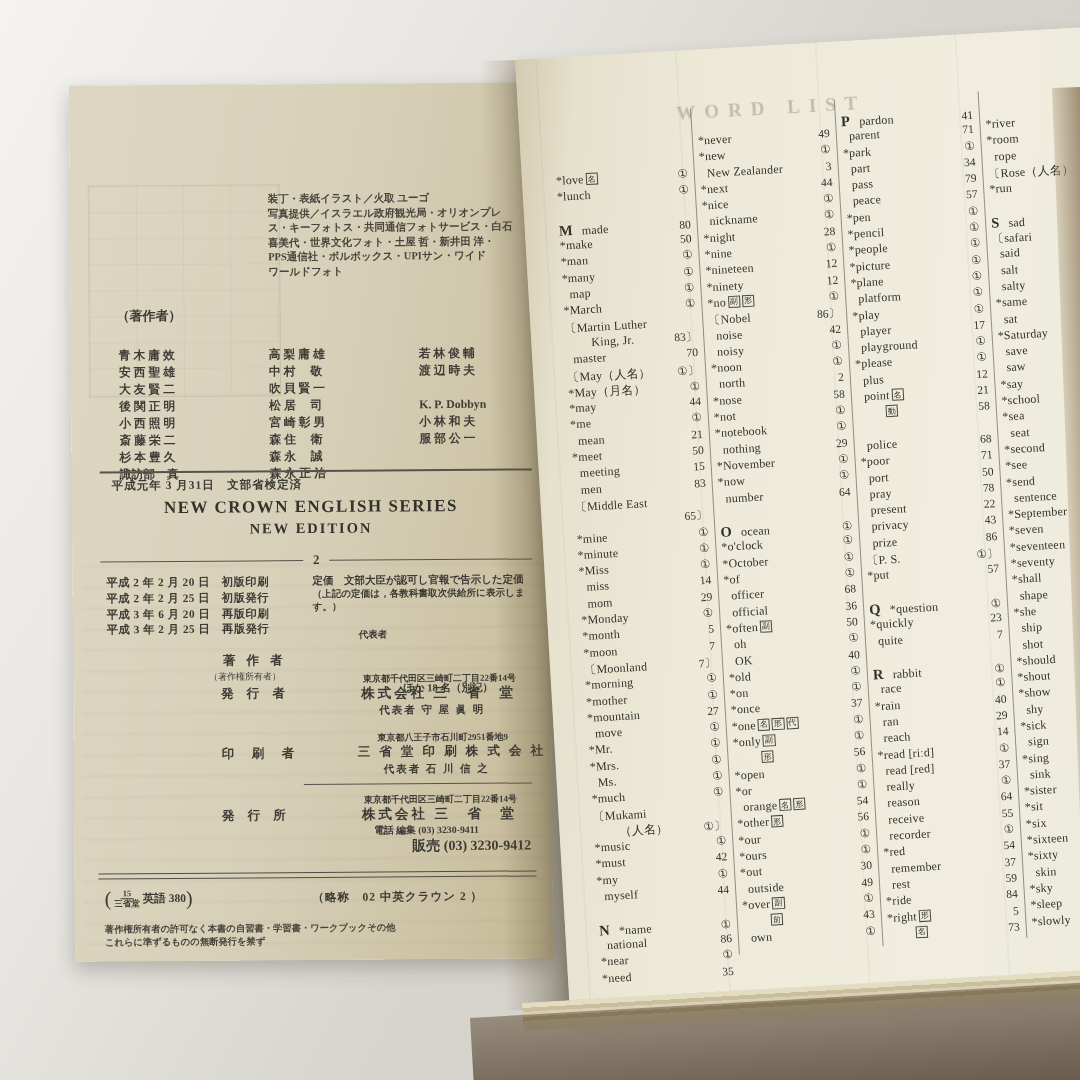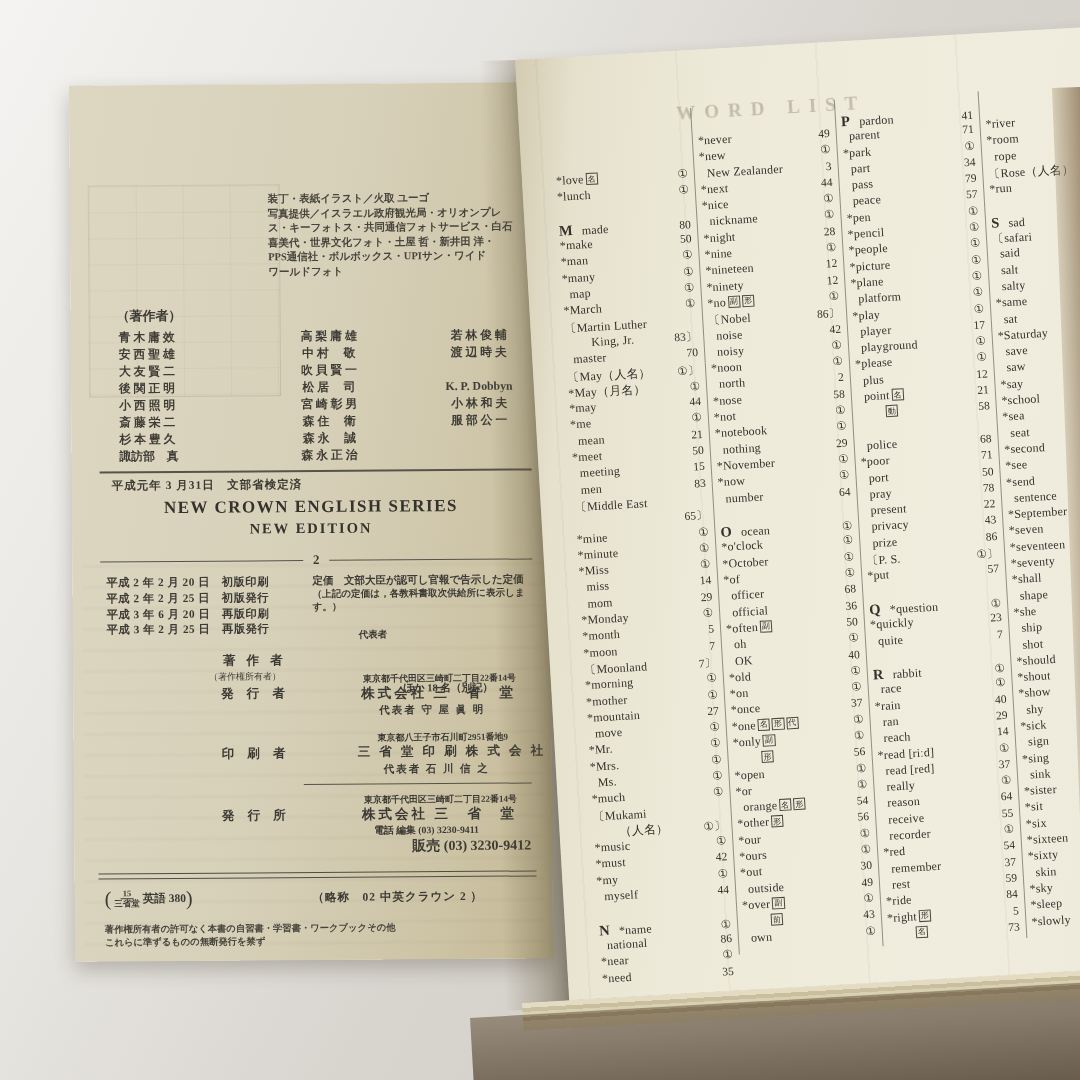--- a/index.html
+++ b/index.html
@@ -26,22 +26,22 @@
     border:1px solid rgba(80,75,60,.10);
     background:repeating-linear-gradient(180deg,rgba(80,75,60,.05) 0 1px,transparent 1px 26px),
                repeating-linear-gradient(90deg,rgba(80,75,60,.05) 0 1px,transparent 1px 47px);
     filter:blur(.4px);}
   .ghost-low{position:absolute;left:10px;top:480px;width:460px;height:380px;opacity:.10;filter:blur(1.1px);
     background:repeating-linear-gradient(180deg,rgba(70,65,50,.5) 0 2px,transparent 2px 21px);}
   .lp{position:absolute;white-space:nowrap;}
   .credits{left:198px;top:108px;width:262px;font-size:10.5px;line-height:14.6px;white-space:normal;font-weight:bold;color:#46443c;}
   .authors-label{left:46px;top:222px;font-size:13px;font-weight:bold;}
   .authors{left:48px;top:244px;width:420px;display:flex;}
-  .acol{width:128px;font-size:11.8px;line-height:17px;font-weight:bold;color:#3e3c35;}
-  .acol + .acol{margin-left:30px;text-align:center;}
+  .acol{width:128px;font-size:11.8px;line-height:17px;font-weight:bold;color:#3e3c35;margin-top:18px;}
+  .acol + .acol{margin-left:30px;}
   .rule1{left:28px;top:386px;width:432px;border-top:2px solid #55534a;height:0;}
   .approval{left:40px;top:393px;font-size:11.5px;font-weight:bold;letter-spacing:1px;}
   .title1{left:0;top:413px;width:478px;text-align:center;font-size:17px;font-weight:bold;letter-spacing:1.5px;color:#34322c;}
   .title2{left:0;top:436px;width:478px;text-align:center;font-size:14.5px;font-weight:bold;letter-spacing:2px;color:#34322c;}
   .volrule{left:28px;top:468px;width:432px;display:flex;align-items:center;font-size:13px;font-weight:bold;}
   .volrule::before,.volrule::after{content:"";flex:1;border-top:1.5px solid #55534a;}
   .volrule span{padding:0 10px;}
   .editions{left:34px;top:490px;font-size:11.3px;line-height:15.8px;font-weight:bold;letter-spacing:.5px;}
   .pricenote{left:240px;top:490px;width:215px;font-size:9.6px;line-height:13px;white-space:normal;font-weight:bold;}
   .pn1{font-size:10.5px;}
@@ -53,21 +53,21 @@
   .others{left:330px;top:598px;font-size:10.5px;font-weight:bold;}
   .blk-label{font-size:12.5px;font-weight:bold;letter-spacing:5px;}
   .blk-addr{font-size:9px;font-weight:bold;}
   .blk-name{font-size:13.5px;font-weight:bold;letter-spacing:3px;}
   .blk-rep{font-size:10.5px;font-weight:bold;letter-spacing:2px;}
   .pub-addr{left:290px;top:589px;}
   .pub-label{left:148px;top:601px;}
   .pub-name{left:288px;top:601px;}
   .pub-rep{left:306px;top:620px;}
   .pr-addr{left:292px;top:648px;margin-left:12px;}
-  .pr-label{left:148px;top:661px;}
+  .pr-label{left:148px;top:661px;font-family:Liberation Mono, monospace;}
   .pr-name{left:284px;top:660px;}
   .pr-rep{left:310px;top:679px;}
   .midrule{left:230px;top:700px;width:228px;border-top:1.5px solid #55534a;height:0;}
   .is-addr{left:290px;top:710px;}
   .is-label{left:148px;top:723px;}
   .is-name{left:288px;top:722px;}
   .is-tel1{left:300px;top:741px;font-size:9.8px;font-weight:bold;}
   .is-tel2{left:338px;top:754px;font-size:14px;font-weight:bold;}
   .dblrule{left:24px;top:788px;width:438px;height:4px;border-top:1.5px solid #4e4c44;border-bottom:1.5px solid #4e4c44;}
   .codeline{left:30px;top:802px;width:430px;display:flex;font-size:11.5px;font-weight:bold;align-items:center;}

